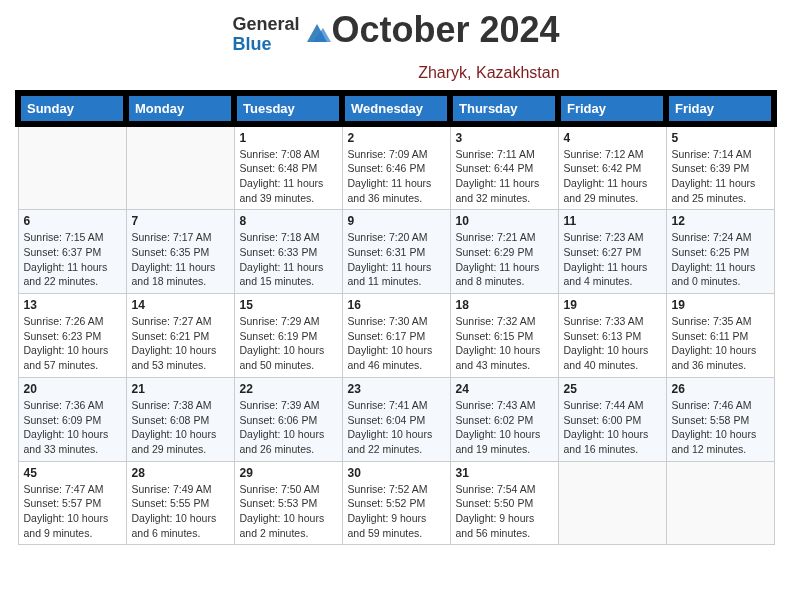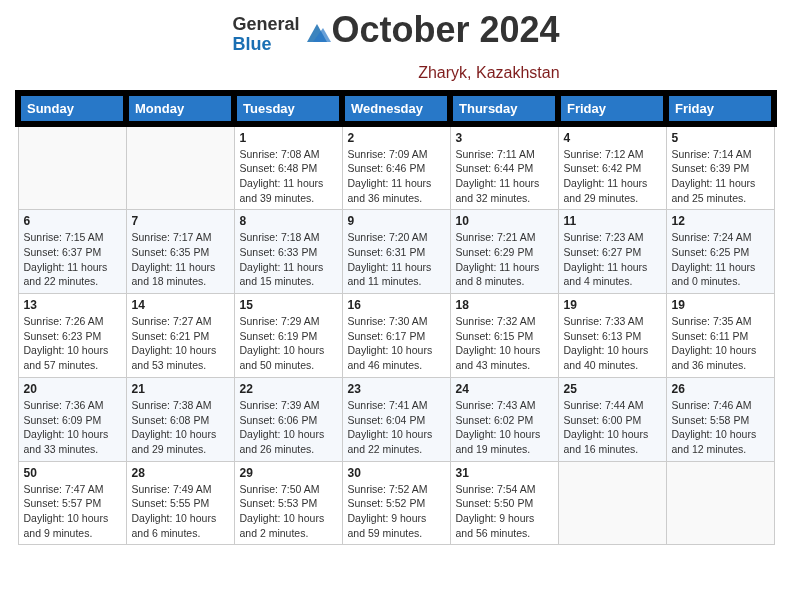--- a/index.html
+++ b/index.html
@@ -249,21 +249,21 @@
             <div class="day-number">25</div>
             <div class="day-info">Sunrise: 7:44 AM<br>Sunset: 6:00 PM<br>Daylight: 10 hours and 16 minutes.</div>
           </td>
           <td>
             <div class="day-number">26</div>
             <div class="day-info">Sunrise: 7:46 AM<br>Sunset: 5:58 PM<br>Daylight: 10 hours and 12 minutes.</div>
           </td>
         </tr>
         <tr class="row-odd">
           <td>
-            <div class="day-number">50</div>
+            <div class="day-number">45</div>
             <div class="day-info">Sunrise: 7:47 AM<br>Sunset: 5:57 PM<br>Daylight: 10 hours and 9 minutes.</div>
           </td>
           <td>
             <div class="day-number">28</div>
             <div class="day-info">Sunrise: 7:49 AM<br>Sunset: 5:55 PM<br>Daylight: 10 hours and 6 minutes.</div>
           </td>
           <td>
             <div class="day-number">29</div>
             <div class="day-info">Sunrise: 7:50 AM<br>Sunset: 5:53 PM<br>Daylight: 10 hours and 2 minutes.</div>
           </td>

